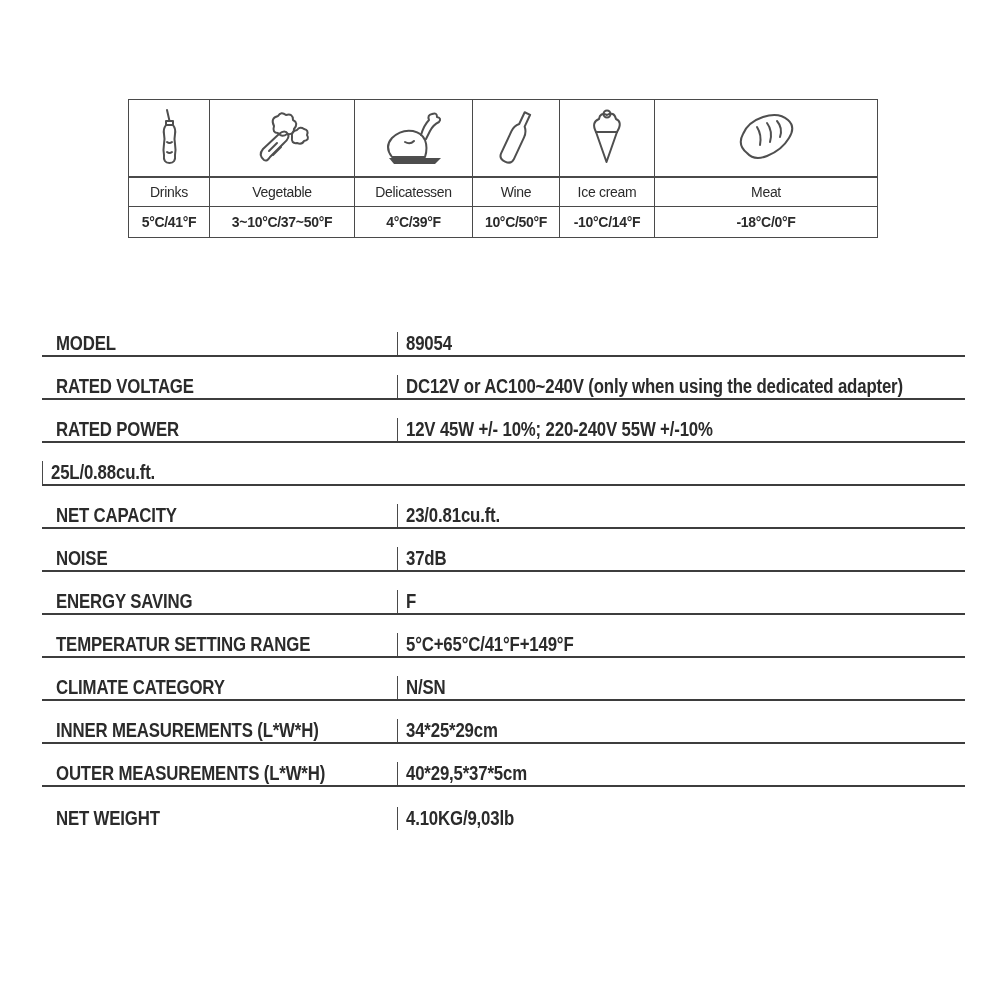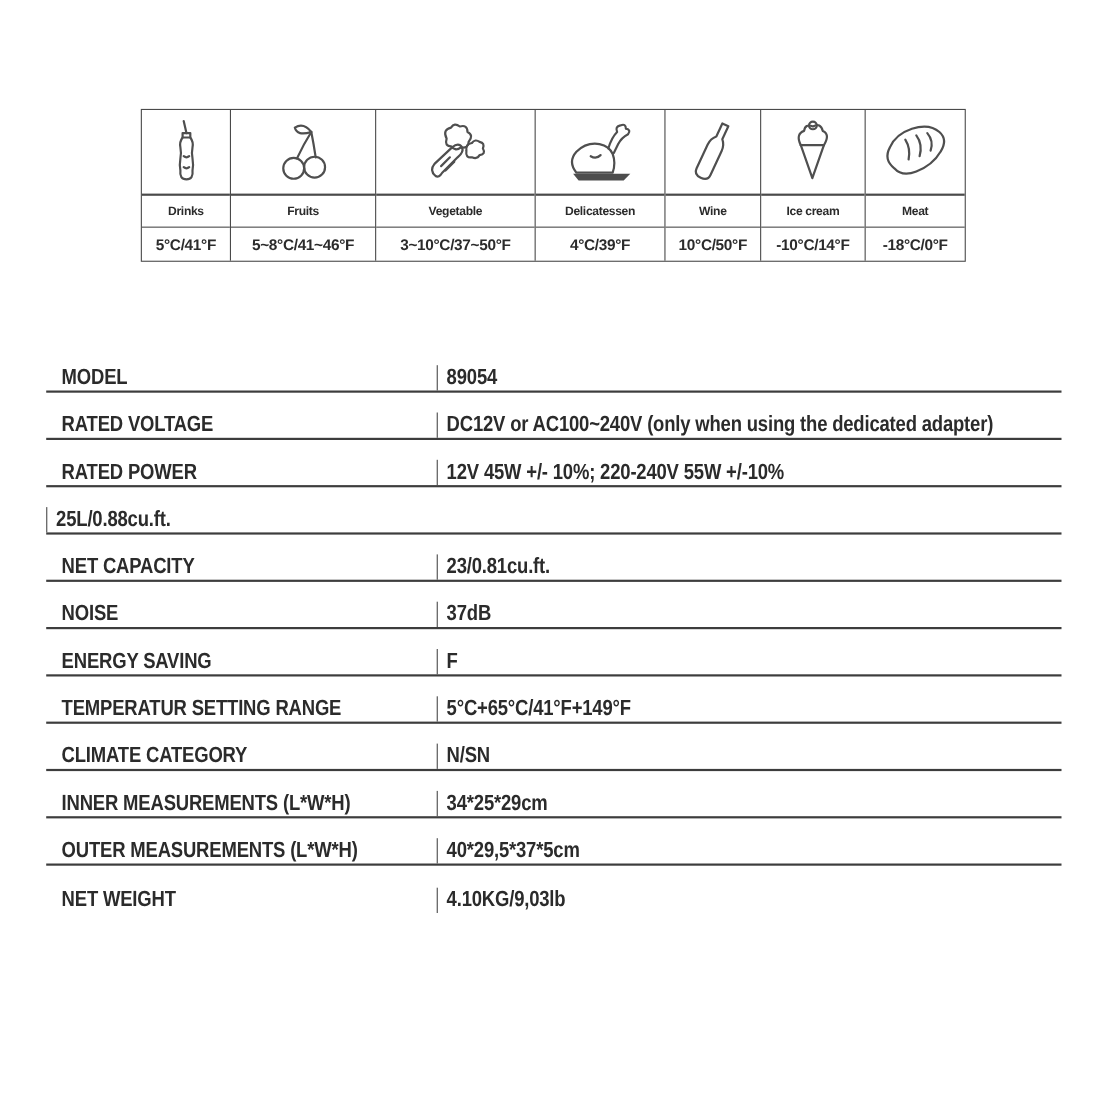--- a/index.html
+++ b/index.html
@@ -10,21 +10,21 @@
   
   .storage-table{
     position:absolute;left:128px;top:99px;width:750px;height:139px;
     display:flex;border:1.5px solid #4a4a4a;box-sizing:border-box;background:#fff;
   }
   .st-col{display:flex;flex-direction:column;border-right:1.5px solid #4a4a4a;box-sizing:border-box;}
   .st-col:last-child{border-right:none;flex:1;}
   .st-icon-cell{height:76px;display:flex;align-items:center;justify-content:center;}
   .st-name-cell{
     height:30px;border-top:2.5px solid #4a4a4a;display:flex;align-items:center;justify-content:center;
-    font-weight:700;font-size:11px;box-sizing:border-box;white-space:nowrap;letter-spacing:-0.3px;
+    font-weight:400;font-size:14px;box-sizing:border-box;white-space:nowrap;letter-spacing:-0.3px;
   }
   .st-temp-cell{
     flex:1;border-top:1.5px solid #4a4a4a;display:flex;align-items:center;justify-content:center;
     font-weight:700;font-size:14px;box-sizing:border-box;white-space:nowrap;letter-spacing:-0.3px;
   }
   .w1{width:81px}.w2{width:132px}.w3{width:145px}.w4{width:118px}.w5{width:87px}.w6{width:95px}
   .st-icon{stroke:#4f4f4f;fill:none;stroke-width:2;stroke-linecap:round;stroke-linejoin:round;}
 
   
   .spec-table{position:absolute;left:42px;top:314px;width:923px;background:#fff;}
@@ -49,33 +49,20 @@
         <path d="M11 13 L18 13 L18 17 Q21 21 20 26 Q19 31 20 36 Q21 42 20 47 Q21 55 14.5 55 Q8 55 9 47 Q8 42 9 36 Q10 31 9 26 Q8 21 11 17 Z"></path>
         <path d="M11 17 L18 17"></path>
         <path d="M12 34 Q14.5 36 17 34"></path>
         <path d="M12 44 Q14.5 46 17 44"></path>
       </svg>
     </div>
     <div class="st-name-cell">Drinks</div>
     <div class="st-temp-cell">5°C/41°F</div>
   </div>
 
-  <div class="st-col w2">
-    <div class="st-icon-cell">
-      <svg class="st-icon" width="56" height="58" viewBox="0 0 56 58">
-        <circle cx="19" cy="44" r="9.5"></circle>
-        <circle cx="38" cy="43" r="9.5"></circle>
-        <path d="M22 35 Q28 22 35 11"></path>
-        <path d="M39 34 Q37 21 35 11"></path>
-        <path d="M35 11 Q28 2 20 7 Q22 15 35 11 Z"></path>
-      </svg>
-    </div>
-    <div class="st-name-cell">Fruits</div>
-    <div class="st-temp-cell">5~8°C/41~46°F</div>
-  </div>
 
   <div class="st-col w3">
     <div class="st-icon-cell">
       <svg class="st-icon" width="60" height="56" viewBox="0 0 60 56">
         <path d="M22 16 Q18 8 26 6 Q29 1 34 5 Q41 3 41 10 Q47 13 42 19 Q42 25 35 24 Q30 28 26 23 Q20 23 22 16 Z"></path>
         <path d="M40 27 Q39 21 45 20 Q48 16 52 19 Q57 20 55 25 Q58 30 52 31 Q50 35 45 33 Q39 34 40 27 Z"></path>
         <path d="M12 50 Q6 45 11 39 L27 24 Q33 19 36 24 Q38 28 32 33 L18 47 Q15 52 12 50 Z"></path>
         <path d="M17 41 L25 33"></path>
         <path d="M21 45 L29 37"></path>
       </svg>

